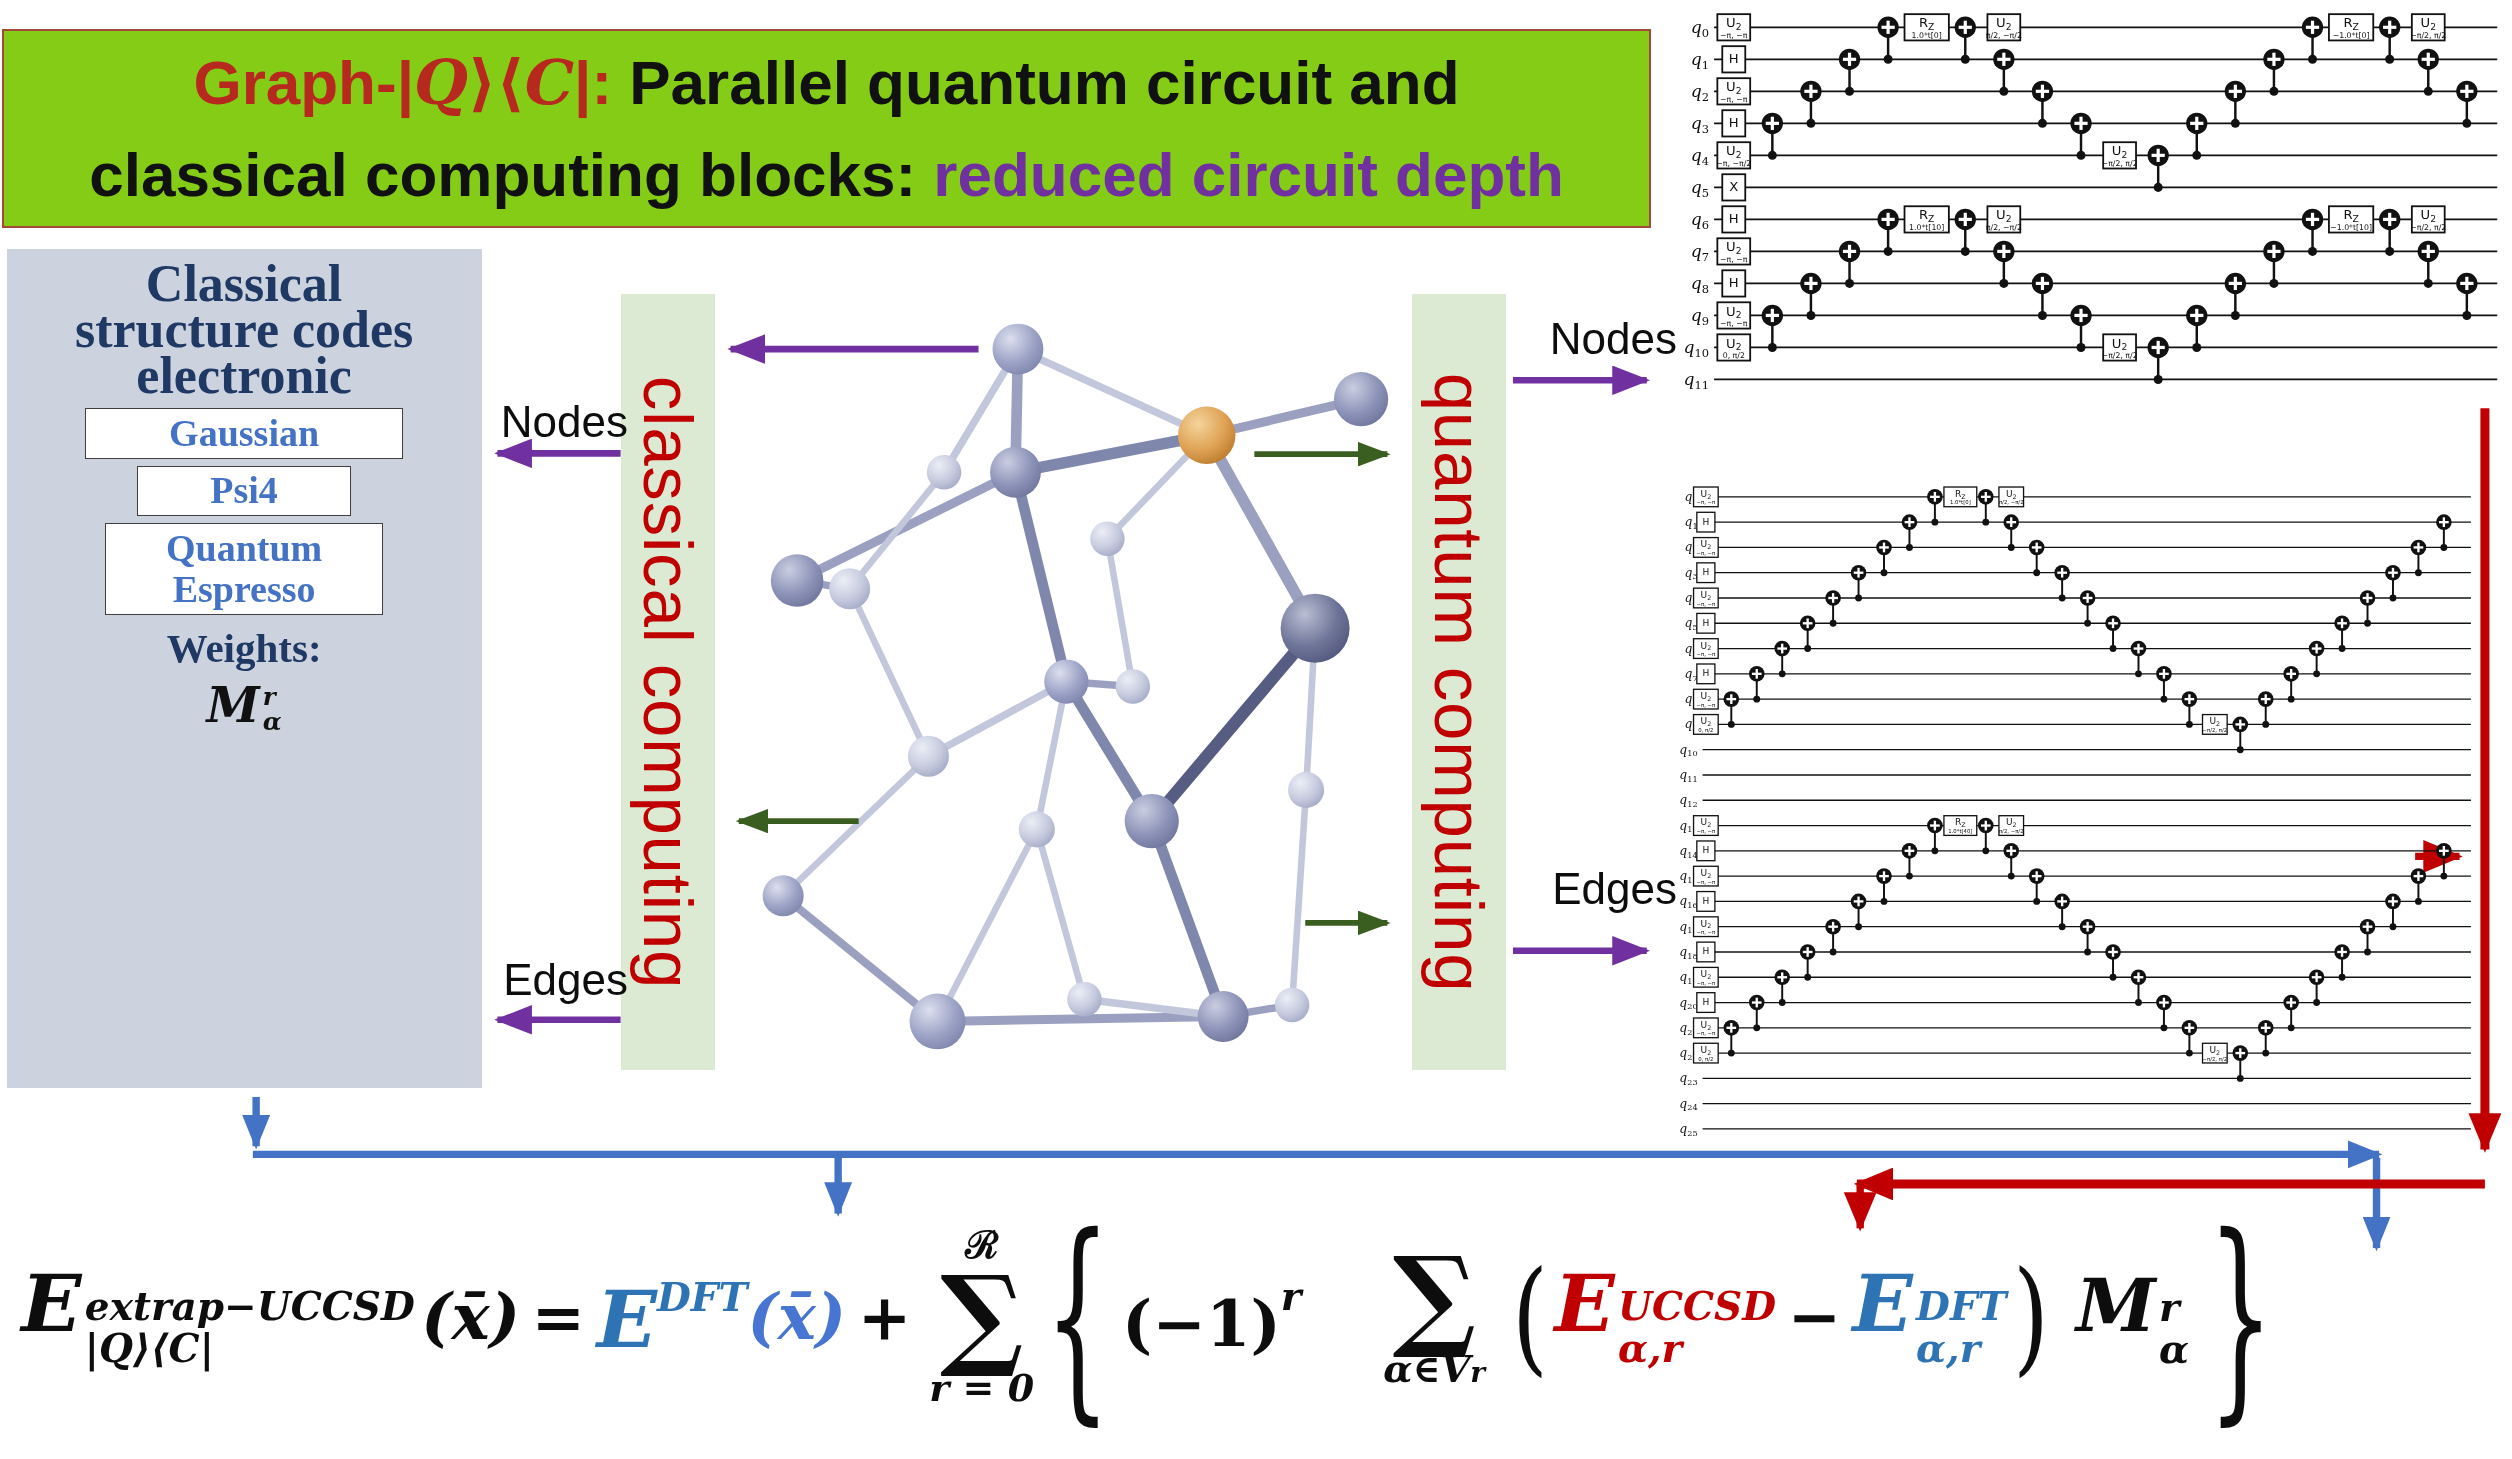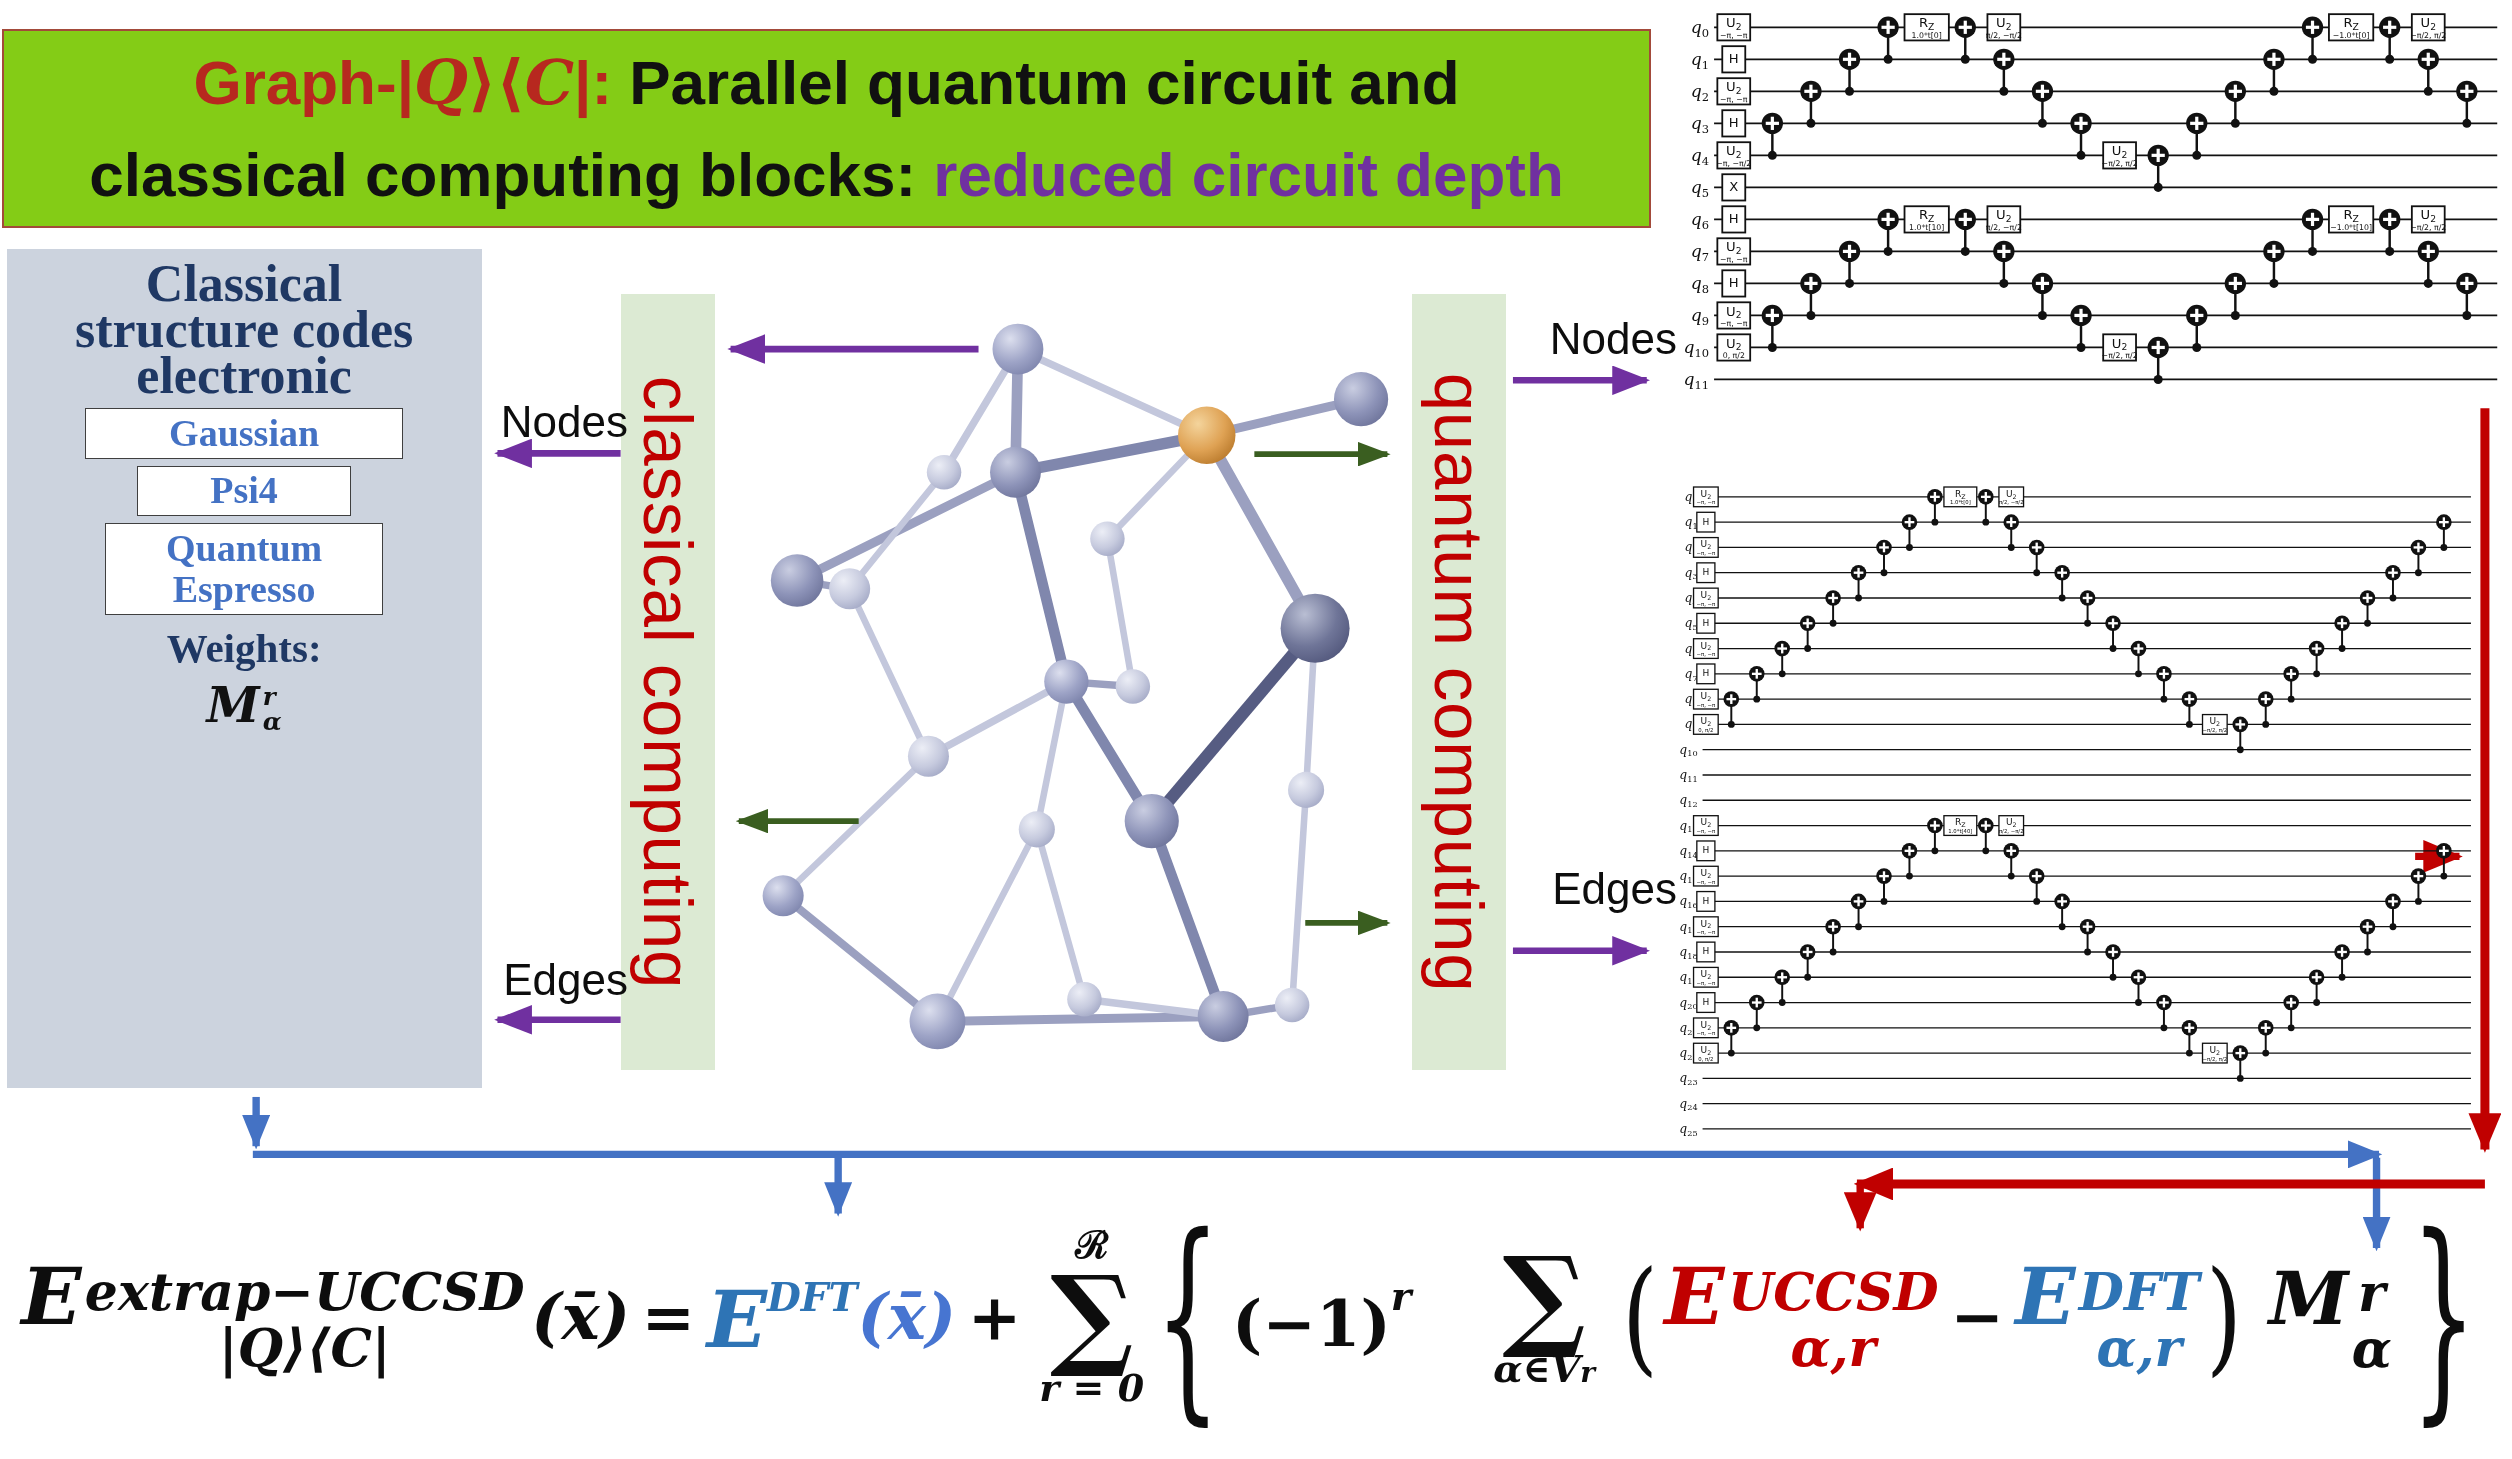--- a/index.html
+++ b/index.html
@@ -39,21 +39,21 @@
   #edges-left{left:472px;top:955px;width:156px;}
   #nodes-right{left:1513px;top:314px;width:164px;}
   #edges-right{left:1513px;top:864px;width:164px;}
   
   #overlay{position:absolute;left:0;top:0;width:2512px;height:1460px;}
   
   #equation{position:absolute;left:21.3px;top:1181px;width:2479px;height:271px;
     display:flex;align-items:center;color:#0d0d0d;
     font-family:"DejaVu Serif","Liberation Serif",serif;font-weight:700;font-style:italic;}
   #equation .base{font-size:79px;line-height:1;}
-  #equation .scr{font-size:52px;line-height:1.08;align-items:center;}
+  #equation .scr{font-size:39px;line-height:1.08;}
   #equation .op{font-size:64px;font-style:normal;margin:0 11.5px;}
   #equation .paren{font-size:123px;font-weight:400;font-style:normal;transform:scaleX(.75);line-height:1;}
   #equation .brace{font-size:115px;font-weight:400;font-style:normal;transform:scaleY(1.9) scaleX(.9);line-height:1;}
   .sumstack{display:inline-flex;flex-direction:column;align-items:center;line-height:1;margin:0 6.6px;}
   .sumstack .limit{font-size:38px;}
   .sumstack .sigma{font-size:111px;font-style:normal;line-height:.95;}
   .c-blue{color:#2e74b5;font-style:italic;}
   .c-lblue{color:#4775d1;}
   .c-red{color:#c00000;}
   .supr{font-size:39px;vertical-align:36px;}

